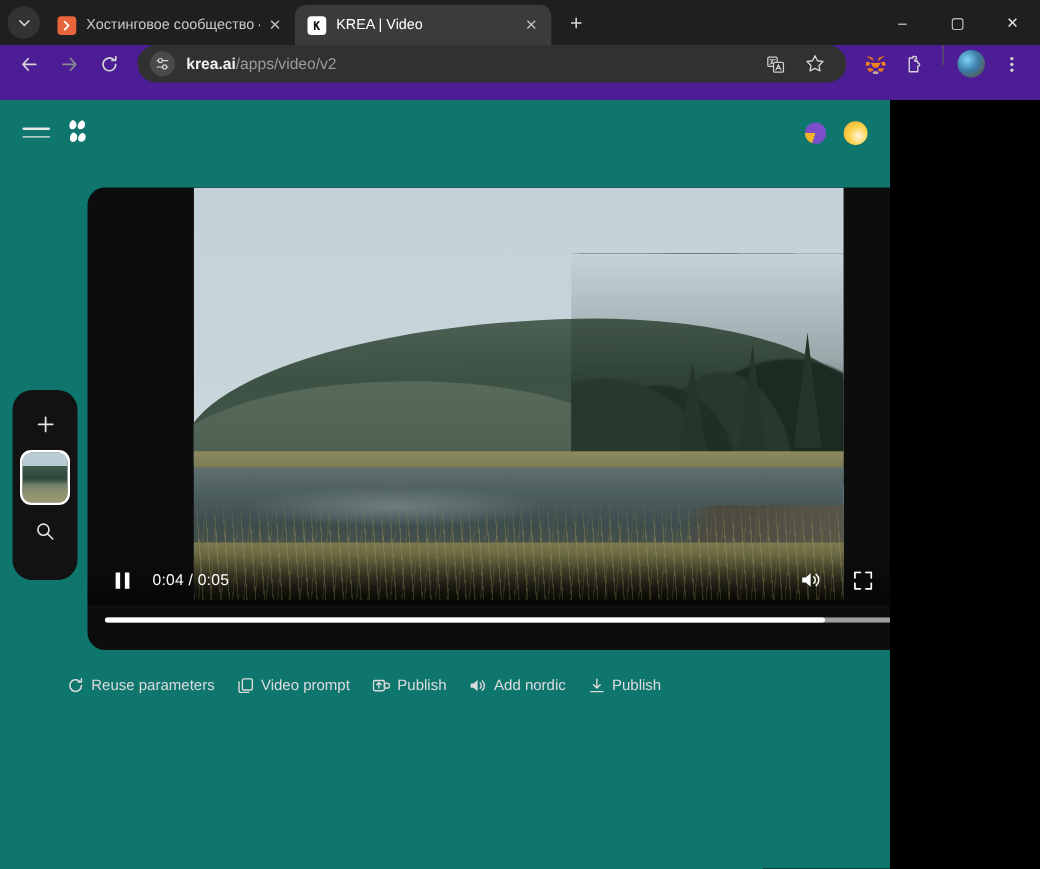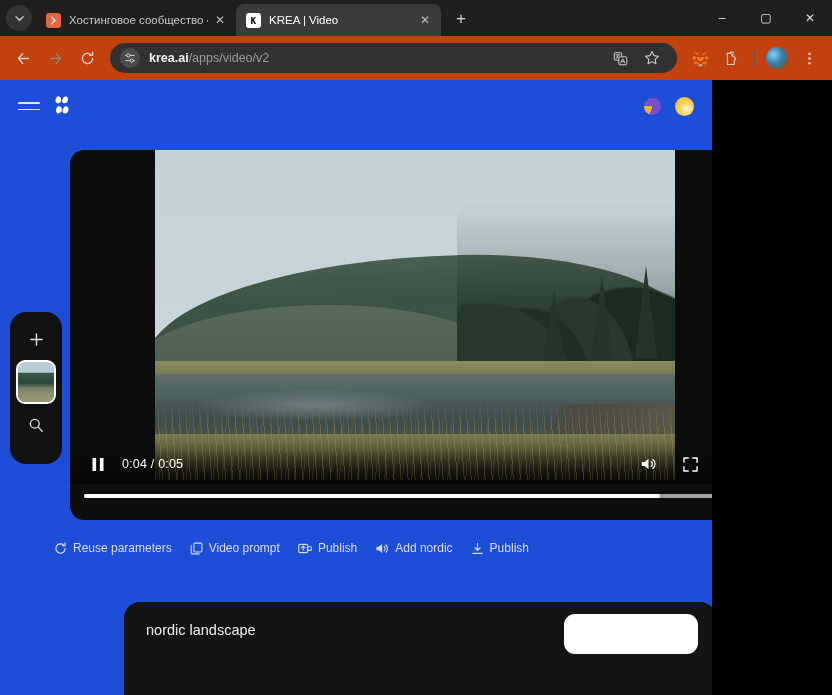--- a/index.html
+++ b/index.html
@@ -58,22 +58,22 @@
   .wincontrols {
     position:absolute; right:0; top:0; height:36px;
     display:flex; align-items:center;
   }
   .wc {
     width:44px; height:32px; display:flex; align-items:center;
     justify-content:center; color:#e0e0e0; font-size:12px; cursor:pointer;
   }
 
   .toolbar {
-    height:44px; background:#c2410c;
-    display:flex; align-items:center; padding:0 8px; gap:2px;
+    height:44px; background:#4c1d95;
+    display:flex; padding:0 8px; gap:2px;
   }
   .tb-btn {
     width:30px; height:30px; border-radius:50%;
     display:flex; align-items:center; justify-content:center;
     color:#d4d4d4; cursor:pointer; flex:0 0 auto;
   }
   .omnibox {
     flex:1; height:30px; background:#313131; border-radius:16px;
     display:flex; align-items:center; padding:0 10px; margin:0 6px;
     min-width:0;
@@ -92,21 +92,21 @@
   .ext-sep { width:1px; height:16px; background:#5a5a5a; margin:0 5px; }
   .avatar-tb {
     width:22px; height:22px; border-radius:50%;
     background:radial-gradient(circle at 35% 35%,#7fd3f5 0%,#3a7ca8 45%,#6b4a2a 100%);
     cursor:pointer; flex:0 0 22px;
   }
 
   
   .app {
     position:absolute; left:0; top:80px; width:712px; height:615px;
-    background:#1d4ed8; overflow:hidden;
+    background:#0f766e; overflow:hidden;
   }
   .app-header {
     height:52px; display:flex; align-items:center;
     padding:0 18px; position:relative;
   }
   .ham { width:24px; height:20px; cursor:pointer; margin-right:10px;
          display:flex; flex-direction:column; justify-content:center; gap:5px; }
   .ham i { display:block; height:1.6px; background:#e8e8e8; border-radius:1px; }
   .ham i:nth-child(1){ width:22px; }
   .ham i:nth-child(2){ width:22px; }
@@ -523,19 +523,15 @@
       </div>
       <div class="act act-trash">
         <span>
           <svg width="14" height="15" viewBox="0 0 14 16">
               <path d="M2 3.6h10M5.4 3.6V2.2h3.2v1.4M3.2 3.6l.6 10.2h6.4l.6-10.2" stroke="#e0453c" stroke-width="1.3" fill="none" stroke-linecap="round" stroke-linejoin="round"></path>
             </svg>
         </span>
       </div>
     </div>
 
-    <div class="promptbox">
-      <div class="prompt-text" title="nordic landscape">nordic landscape</div>
-      <div class="gen-btn"></div>
-    </div>
 
   </div>
 </div>
 
 </body></html>

